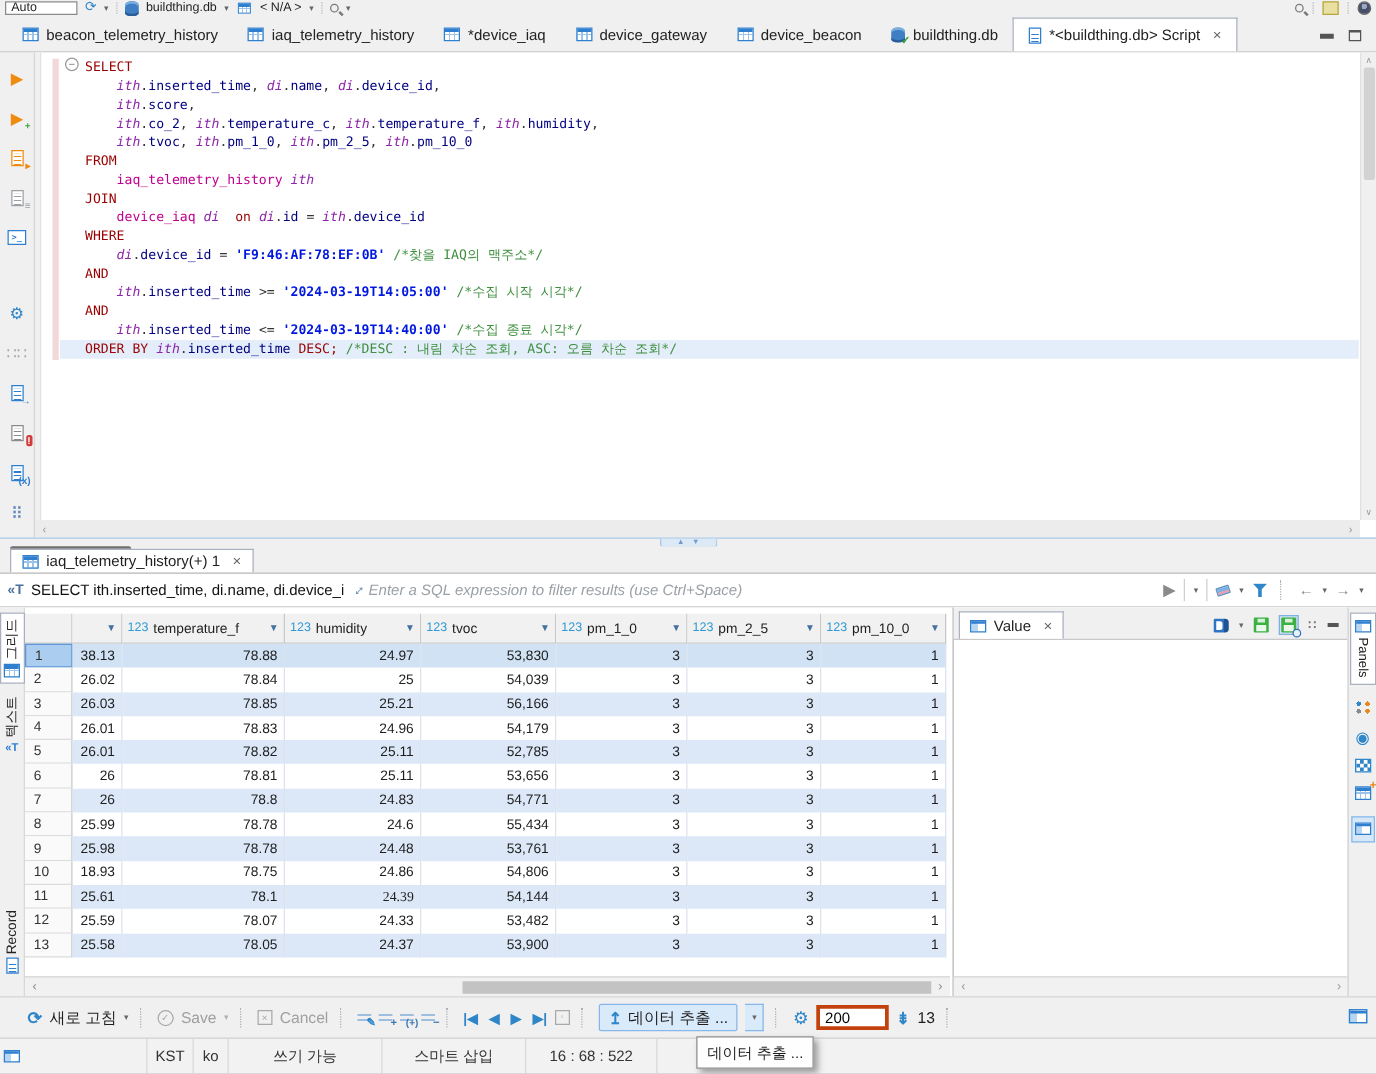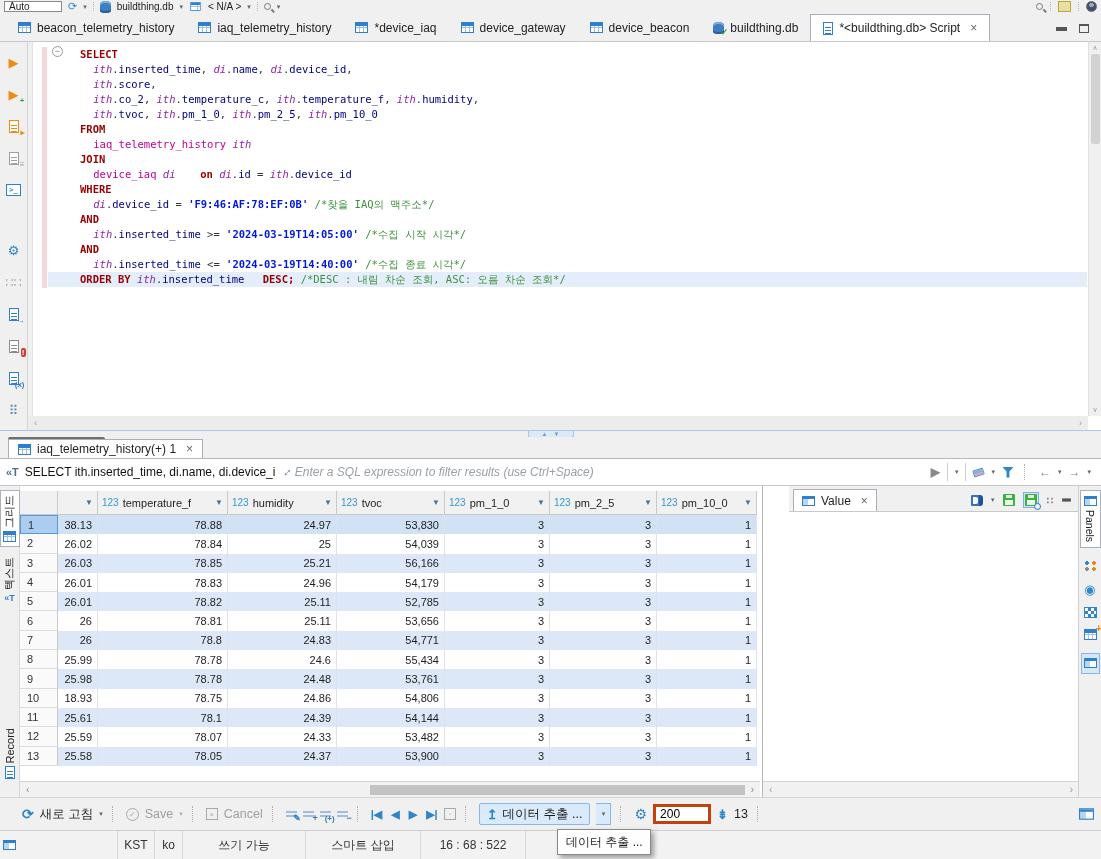--- a/index.html
+++ b/index.html
@@ -76,21 +76,21 @@
   .sb-spacer { flex:1 1 auto; }
 
   
   #editor { left:28px; top:42px; width:1073px; height:388px; background:#fff; position:absolute; overflow:hidden; }
   #gutter { position:absolute; left:0; top:0; width:5px; height:374px; background:#f0f0f0; border-right:1px solid #e2e2e2; }
   #changebar { position:absolute; left:14px; top:5px; width:5px; height:241px; background:#f2d8d8; }
   #fold { position:absolute; left:24px; top:4px; width:11px; height:11px; border:1px solid #9a9a9a; border-radius:50%;
           color:#7a7a7a; font-size:9px; line-height:9px; text-align:center; background:#fff; }
   .line-hl { position:absolute; left:20px; right:14px; height:15px; background:#e4eefb; }
   #code { position:absolute; left:40px; top:5px; font:10.5px "DejaVu Sans Mono", monospace; line-height:15px; white-space:pre; }
-  .tk-kw { color:#9a0000; font-weight:bold;margin-left:12px; }
+  .tk-kw { color:#9a0000; font-weight:normal; }
   .tk-id { color:#000080; }
   .tk-al { color:#8e24aa; font-style:italic; }
   .tk-tb { color:#c0008f; }
   .tk-st { color:#0018e0; font-weight:bold; }
   .tk-cm { color:#3f8f3f; }
   .tk-pl { color:#333; }
   #ed-vscroll { position:absolute; right:0; top:0; width:13px; height:374px; background:#f0f0f0; border-left:1px solid #e0e0e0;
     display:flex; flex-direction:column; align-items:center; font-size:7px; color:#999; padding:2px 0; }
   #ed-vthumb { width:9px; height:90px; background:#d2d2d2; margin-top:2px; border-radius:2px; }
   #ed-hscroll { position:absolute; left:0; bottom:0; width:1060px; height:14px; background:#ececec;
@@ -142,21 +142,21 @@
   .gc { font-size:11px; display:flex; align-items:center; justify-content:flex-end; padding-right:5px;
         border-right:1px solid #dde3ec; flex:none; }
   .gr.stripe .gc { background:#dce8f7; }
   .gr.sel .gc { background:#d0e2f4; }
   #grid-hscroll { position:absolute; left:20px; top:295px; width:740px; height:16px; background:#f1f1f1; border-top:1px solid #d5d5d5;
     display:flex; align-items:center; font-size:10px; color:#8a8a8a; }
   .hthumb { position:absolute; left:350px; top:3px; width:375px; height:10px; background:#c3c3c3; }
 
   
   #valuepanel { position:absolute; left:762px; top:0; width:316px; height:311px; border-left:1px solid #b5b5b5; background:#fff; }
-  #vp-tabrow { height:26px; background:#f0f0f0; border-bottom:1px solid #c8c8c8; display:flex; align-items:flex-end; padding-top:4px;margin-left:26px; }
+  #vp-tabrow { height:26px; background:#f0f0f0; border-bottom:1px solid #c8c8c8; display:flex; align-items:flex-end; padding-top:4px; }
   #vp-tab { height:22px; background:#fff; border:1px solid #a8b0bc; border-bottom:none; display:flex; align-items:center;
             gap:6px; padding:0 8px; font-size:12px; margin-left:4px; }
   #vp-tools { margin-left:auto; display:flex; align-items:center; gap:8px; padding:0 6px 3px 0; }
   .vp-save-sel { background:#cfe3f8; border:1px solid #7fb0e0; padding:1px; display:inline-flex; position:relative; }
   #vp-content { position:relative; height:269px; background:#fff; }
   #vp-lbar { position:absolute; left:0; top:0; width:7px; height:100%; background:#f4f4f4; border-right:1px solid #e6e6e6; }
   #vp-text { position:absolute; left:16px; top:8px; font:12px "DejaVu Sans Mono", monospace; color:#111; }
   #vp-up { position:absolute; right:6px; top:6px; color:#a0a0a0; font-size:9px; }
   #vp-hscroll { position:absolute; left:0; top:295px; width:316px; height:16px; background:#f1f1f1; border-top:1px solid #d5d5d5;
     display:flex; align-items:center; justify-content:space-between; padding:0 6px; font-size:10px; color:#9a9a9a; }
@@ -520,21 +520,21 @@
             <div class="gc" style="width: 109px;">24.86</div>
             <div class="gc" style="width: 108px;">54,806</div>
             <div class="gc" style="width: 105px;">3</div>
             <div class="gc" style="width: 107px;">3</div>
             <div class="gc" style="width: 100px;">1</div>
           </div>
           <div class="gr stripe">
             <div class="rn" style="width: 38px;">11</div>
             <div class="gc" style="width: 40px;">25.61</div>
             <div class="gc" style="width: 130px;">78.1</div>
-            <div class="gc" style="width: 109px;">24.39</div>
+            <div class="gc" style="width: 109px; font-family: Liberation Serif, serif;">24.39</div>
             <div class="gc" style="width: 108px;">54,144</div>
             <div class="gc" style="width: 105px;">3</div>
             <div class="gc" style="width: 107px;">3</div>
             <div class="gc" style="width: 100px;">1</div>
           </div>
           <div class="gr">
             <div class="rn" style="width: 38px;">12</div>
             <div class="gc" style="width: 40px;">25.59</div>
             <div class="gc" style="width: 130px;">78.07</div>
             <div class="gc" style="width: 109px;">24.33</div>

